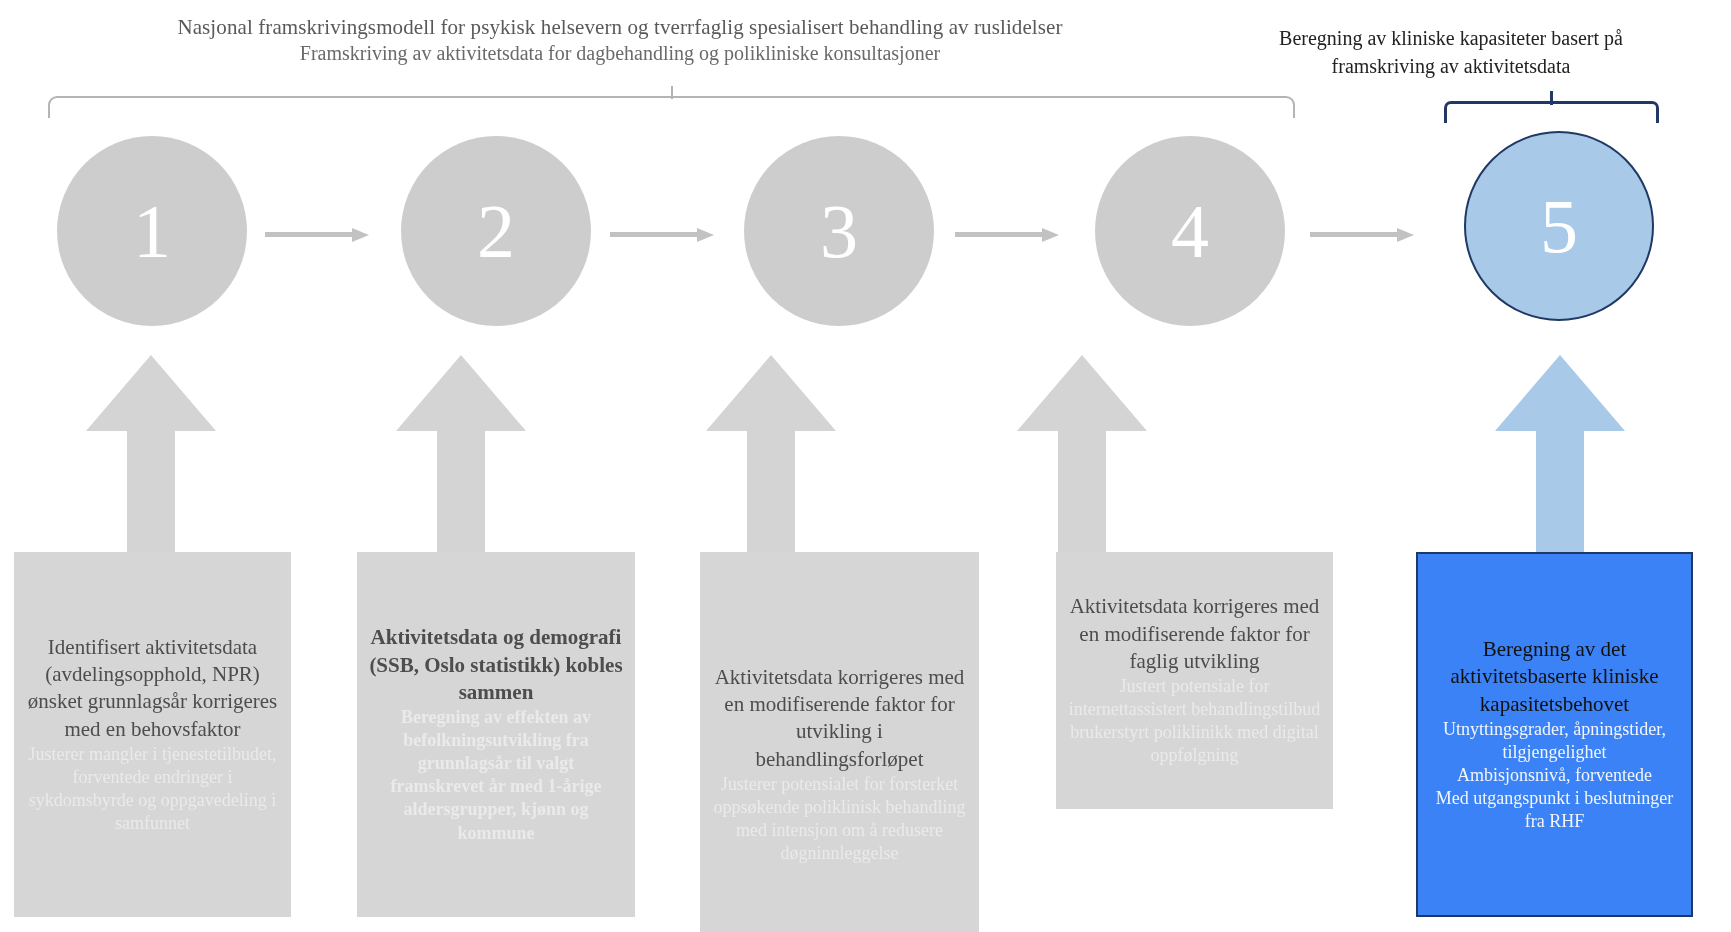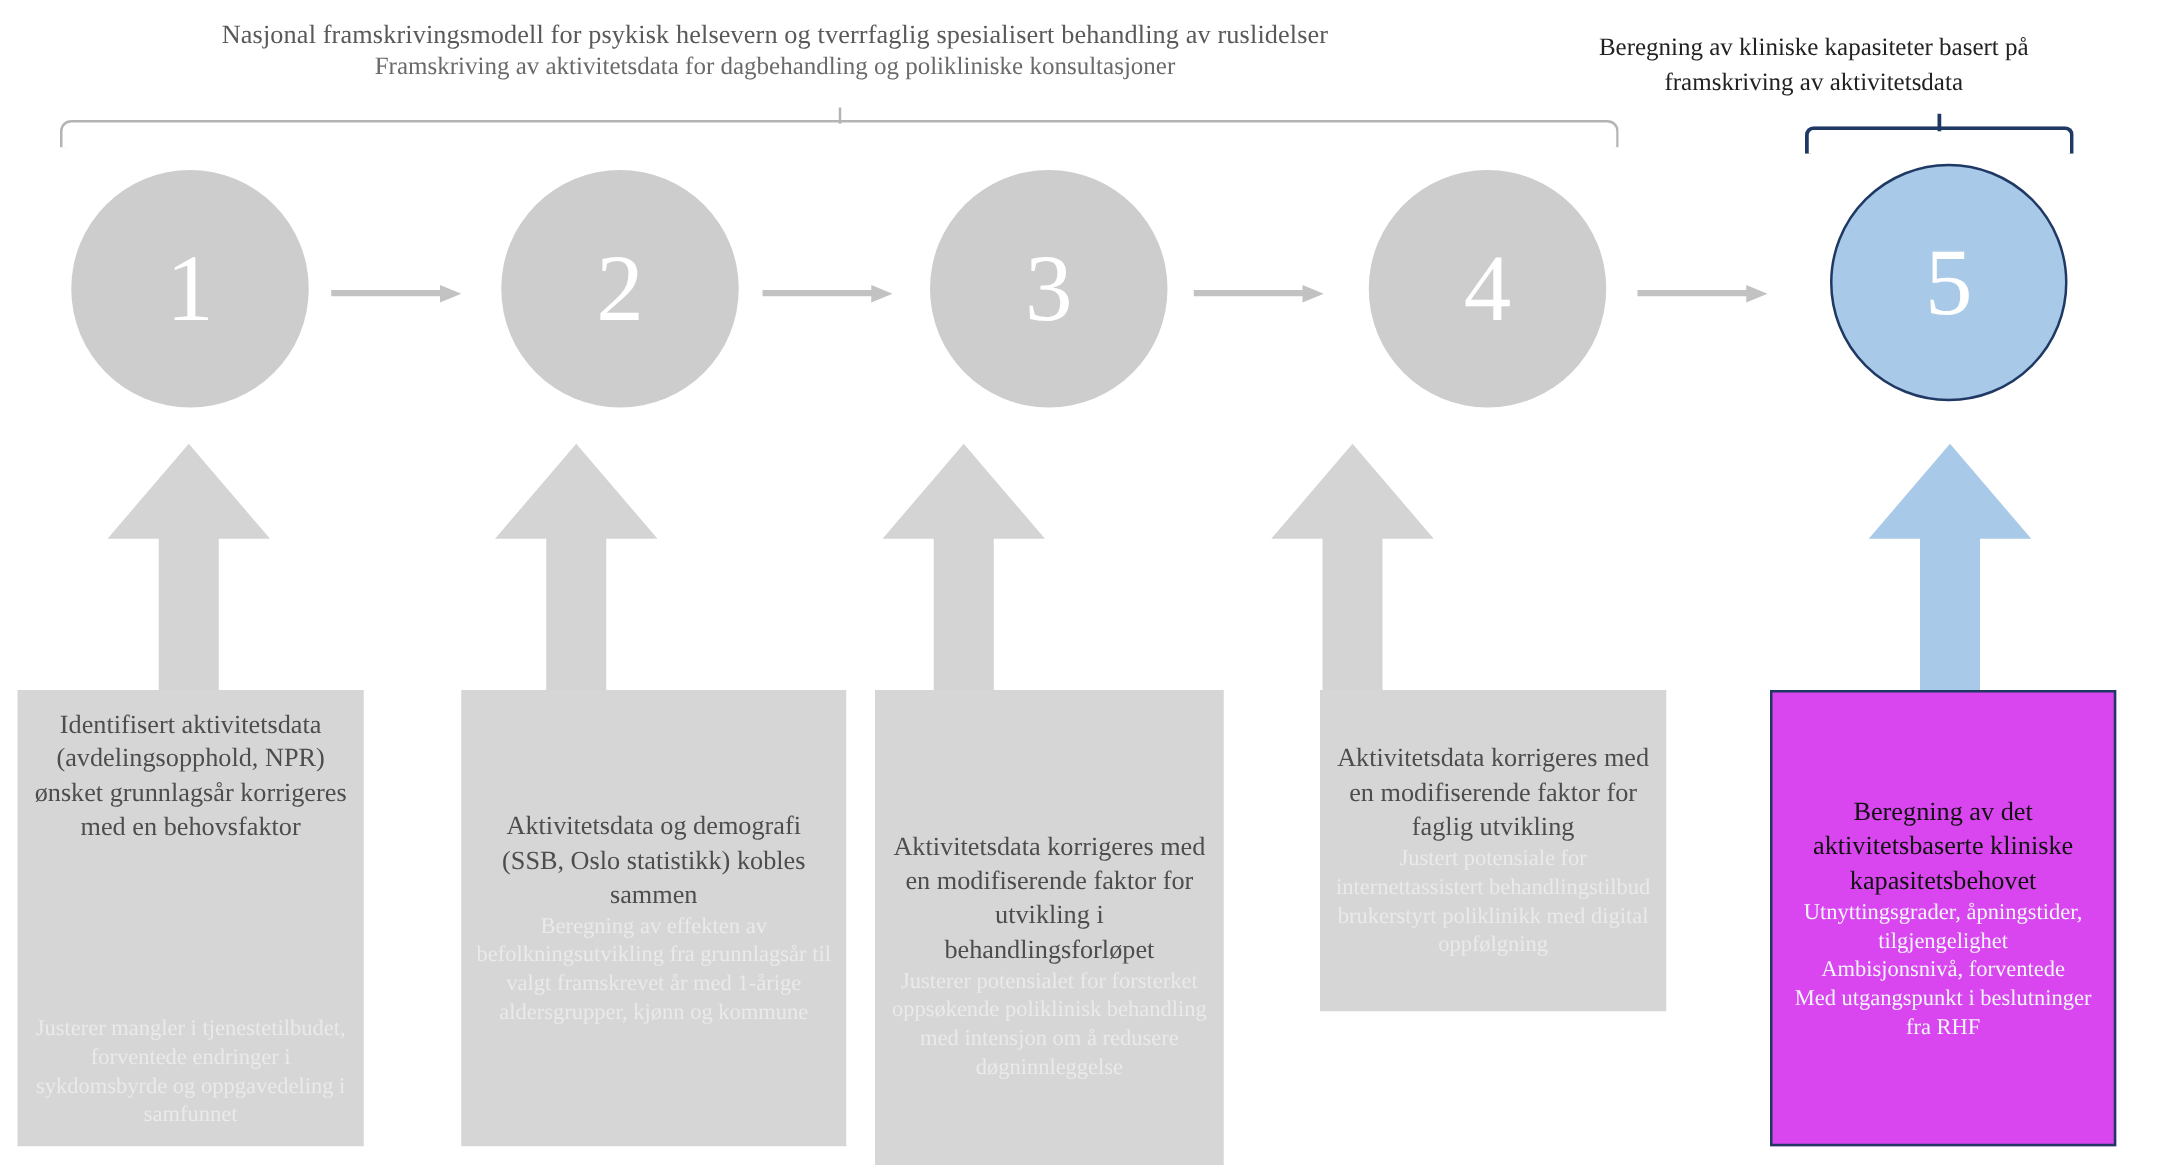--- a/index.html
+++ b/index.html
@@ -192,21 +192,21 @@
     box-sizing: border-box;
     background: #d6d6d6;
     padding: 14px 12px;
     display: flex;
     flex-direction: column;
     justify-content: center;
     align-items: center;
     text-align: center;
   }
   .descbox.blue {
-    background: #d946ef;
+    background: #3b82f6;
     border: 2px solid #1f3864;
   }
   .desc-main {
     font-size: 21px;
     line-height: 1.30;
     color: #4d4d4d;
   }
   .descbox.blue .desc-main {
     color: #111111;
   }
@@ -220,22 +220,22 @@
     color: #f2f6fb;
   }
   .desc-bold {
     font-size: 18px;
     font-weight: bold;
     line-height: 1.28;
     color: #111111;
     margin-top: 17px;
   }
 
-  #box-1 { left: 14px;   top: 552px; width: 277px; height: 365px; justify-content: space-between; }
-  #box-2 { left: 369px;  top: 552px; width: 308px; height: 365px; }
+  #box-1 { left: 14px;   top: 552px; width: 277px; height: 365px; }
+  #box-2 { left: 357px;  top: 552px; width: 278px; height: 365px; font-weight: bold; }
   #box-3 { left: 700px;  top: 552px; width: 279px; height: 425px; }
   #box-4 { left: 1056px; top: 552px; width: 277px; height: 257px; }
   #box-5 { left: 1416px; top: 552px; width: 277px; height: 365px; }
 </style>
 </head>
 <body>
 
 <div id="main-title">Nasjonal framskrivingsmodell for psykisk helsevern og tverrfaglig spesialisert behandling av ruslidelser</div>
 <div id="main-subtitle">Framskriving av aktivitetsdata for dagbehandling og polikliniske konsultasjoner</div>
 <div id="right-title">Beregning av kliniske kapasiteter basert på framskriving av aktivitetsdata</div>

